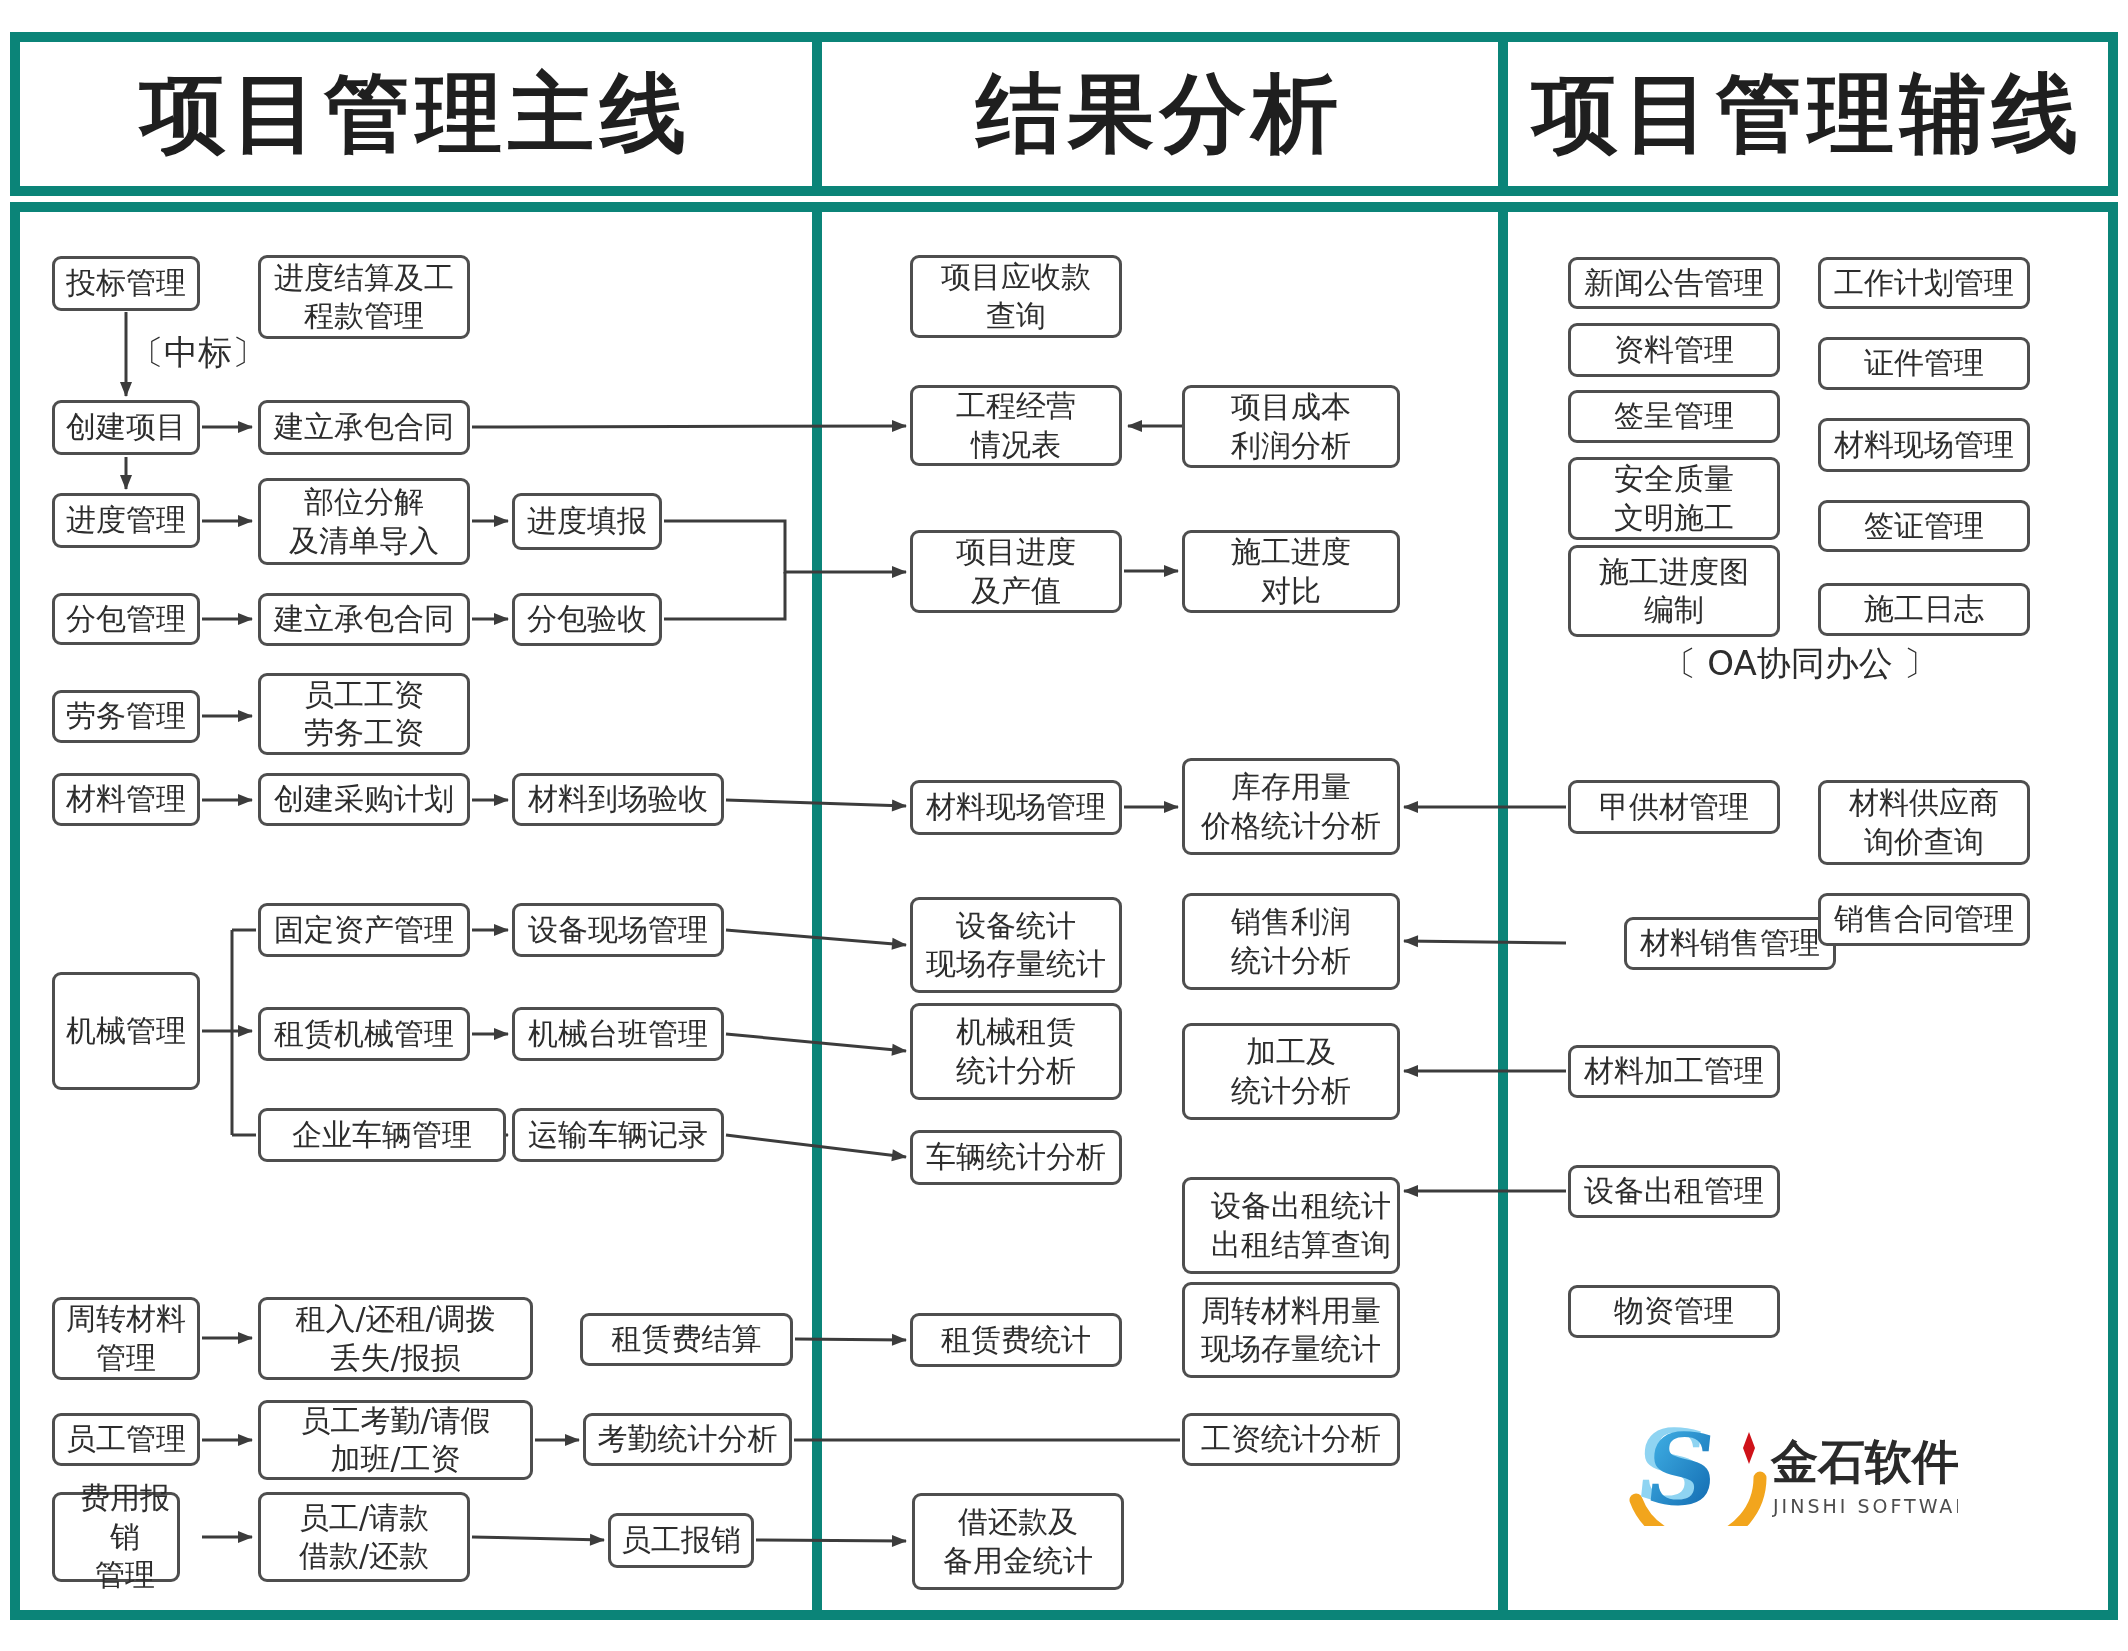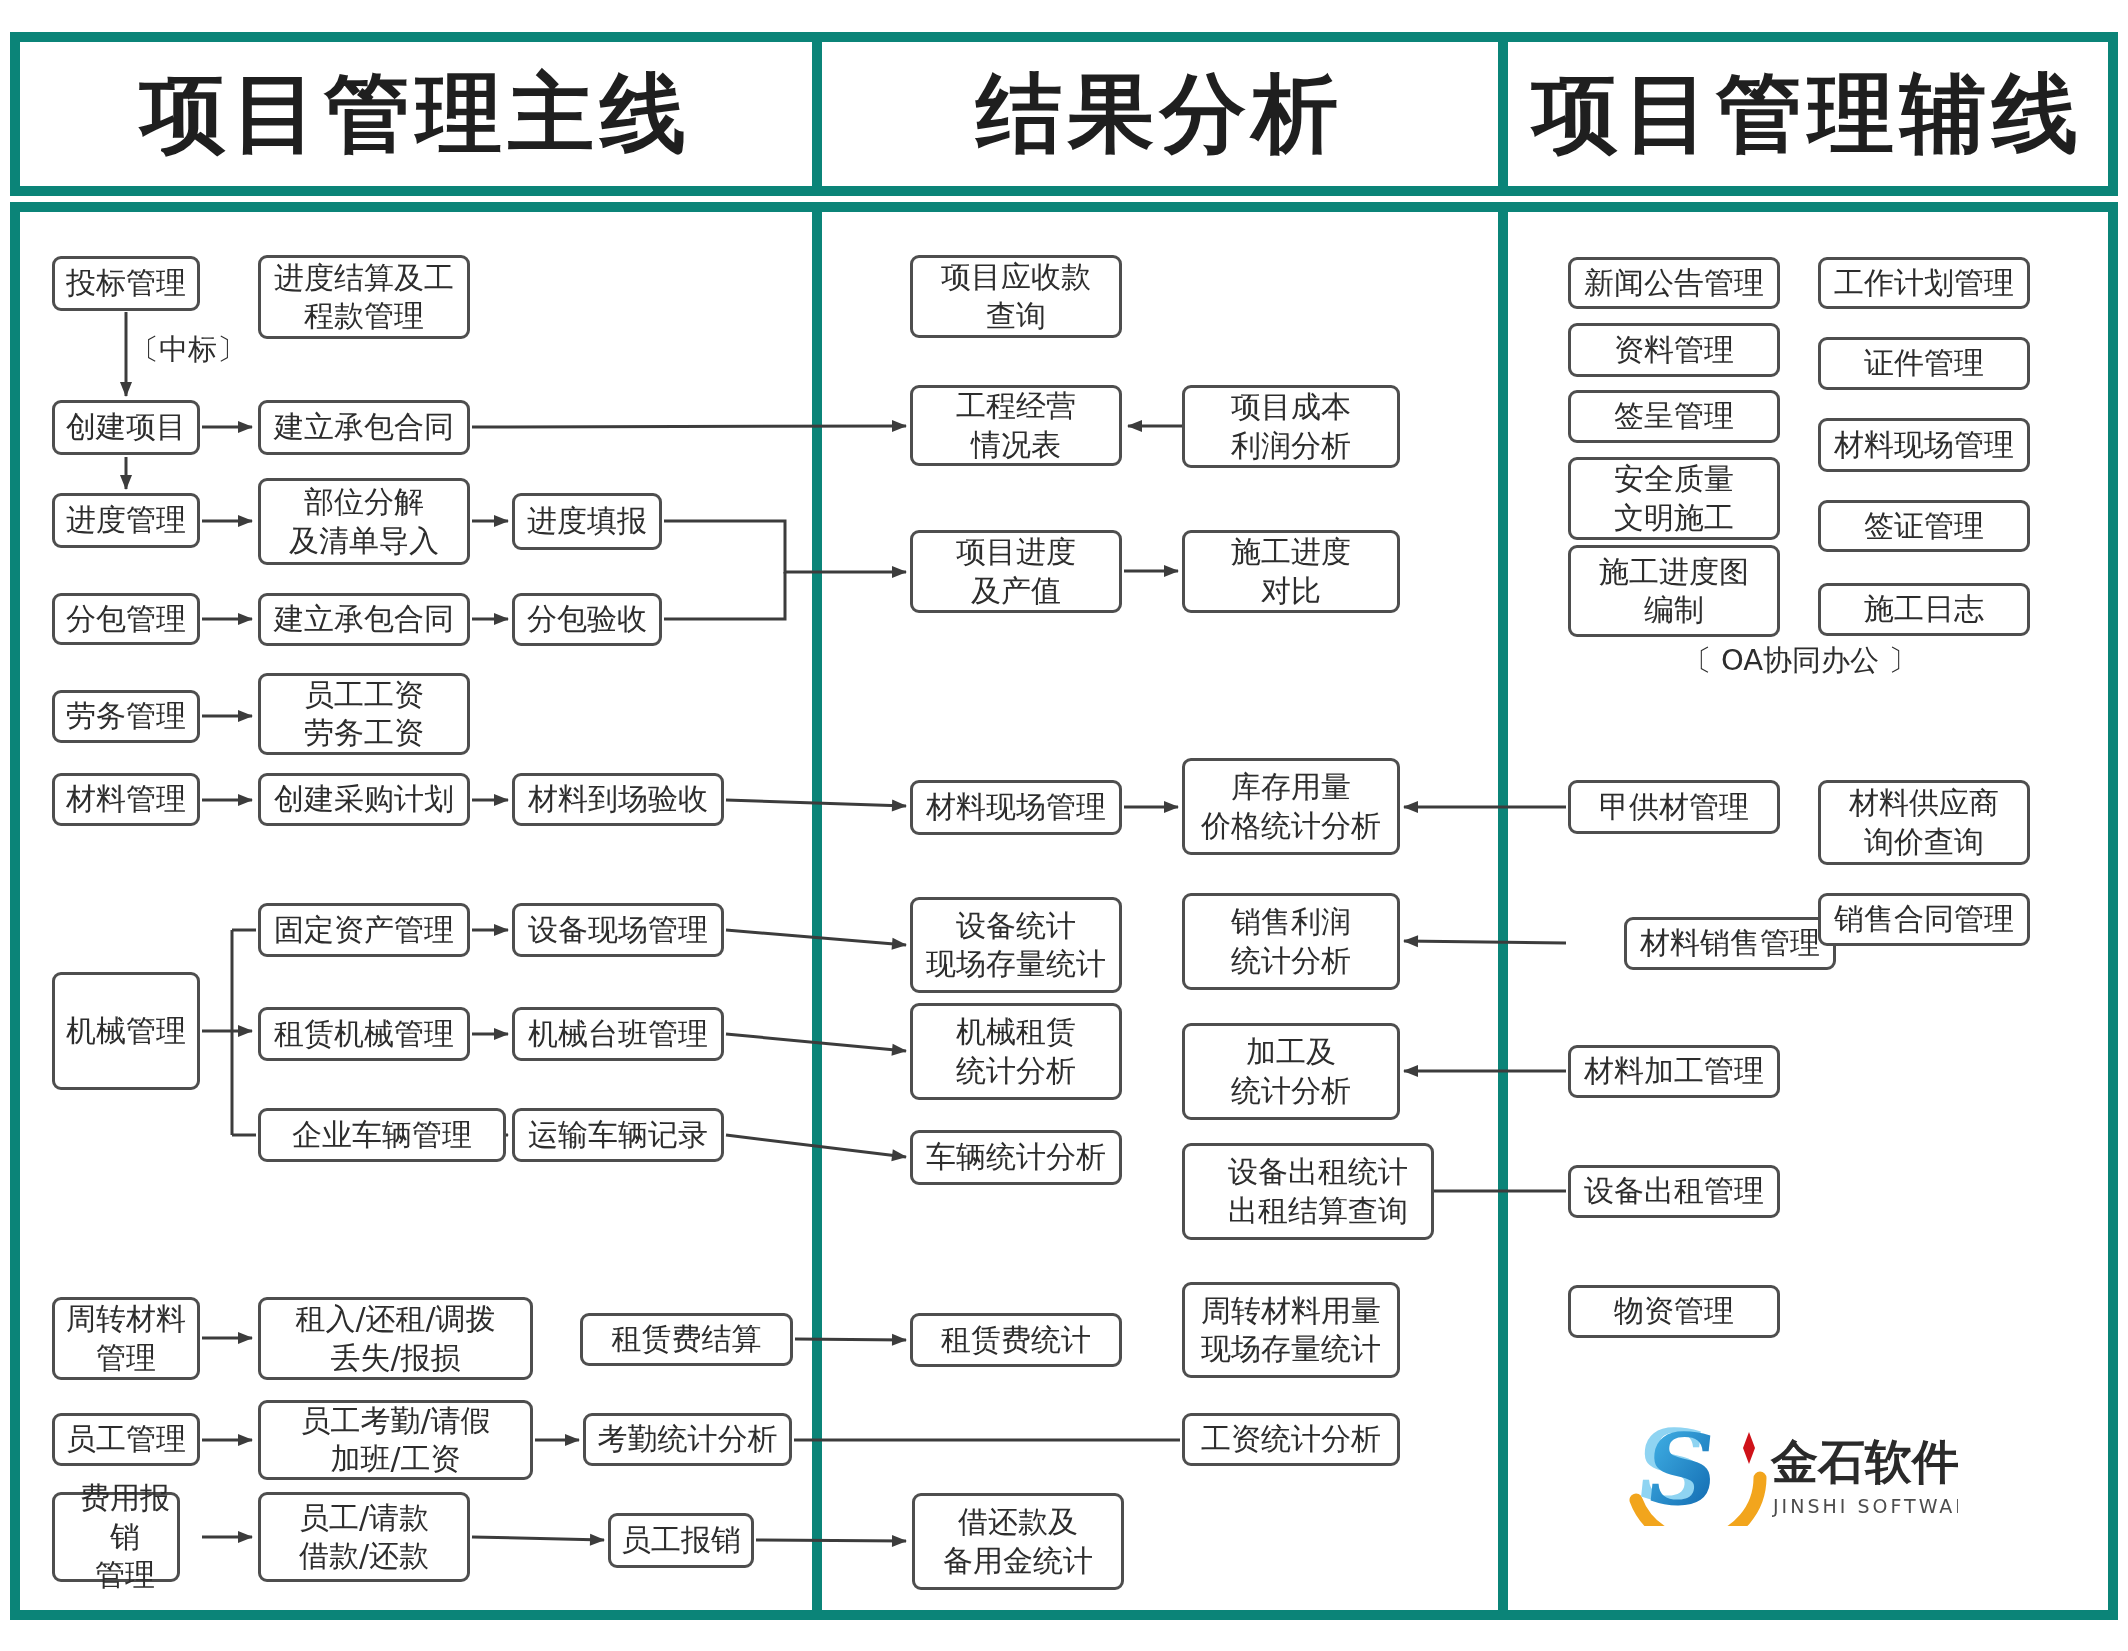--- a/index.html
+++ b/index.html
@@ -5,21 +5,21 @@
   html,body{margin:0;padding:0;background:#ffffff;}
   body{width:2128px;height:1651px;font-family:"DejaVu Sans","Liberation Sans",sans-serif;}
   #stage{position:relative;width:2128px;height:1651px;background:#fff;overflow:hidden;}
   .panel{position:absolute;box-sizing:border-box;border:10px solid #0b8478;background:#fff;}
   .hdr{display:flex;align-items:center;justify-content:center;}
   .hdr span{font-family:"DejaVu Serif","Liberation Serif",serif;font-weight:bold;font-size:86px;color:#1f1f1f;letter-spacing:6px;white-space:nowrap;}
   #wires{position:absolute;left:0;top:0;width:2128px;height:1651px;pointer-events:none;}
   .node{position:absolute;box-sizing:border-box;border:3px solid #4e4e4e;border-radius:9px;background:#fff;
         display:flex;align-items:center;justify-content:center;text-align:center;
         font-size:30px;line-height:1.28;color:#2d2d2d;white-space:pre-line;padding:1px 2px;}
-  .float-label{position:absolute;font-size:29px;color:#2d2d2d;white-space:nowrap;}
+  .float-label{position:absolute;font-size:34px;color:#2d2d2d;white-space:nowrap;}
   .centered{text-align:center;}
   #logo{position:absolute;left:1628px;top:1416px;width:330px;height:110px;}
 </style>
 </head>
 <body>
 
 <div id="stage">
 
   <div class="panel hdr" style="left:10px;top:32px;width:812px;height:164px;">
     <span>项目管理主线</span>
@@ -154,21 +154,21 @@
 价格统计分析</div>
     <div class="node" style="left: 910px; top: 897px; width: 212px; height: 96px;">设备统计
 现场存量统计</div>
     <div class="node" style="left: 1182px; top: 893px; width: 218px; height: 97px;">销售利润
 统计分析</div>
     <div class="node" style="left: 910px; top: 1003px; width: 212px; height: 97px;">机械租赁
 统计分析</div>
     <div class="node" style="left: 1182px; top: 1023px; width: 218px; height: 97px;">加工及
 统计分析</div>
     <div class="node" style="left: 910px; top: 1130px; width: 212px; height: 55px;">车辆统计分析</div>
-    <div class="node" style="left: 1182px; top: 1143px; width: 252px; height: 97px; padding-left: 22px;">设备出租统计
+    <div class="node" style="left: 1182px; top: 1177px; width: 218px; height: 97px; padding-left: 22px;">设备出租统计
 出租结算查询</div>
     <div class="node" style="left: 910px; top: 1313px; width: 212px; height: 54px;">租赁费统计</div>
     <div class="node" style="left: 1182px; top: 1282px; width: 218px; height: 96px;">周转材料用量
 现场存量统计</div>
     <div class="node" style="left: 1182px; top: 1413px; width: 218px; height: 53px;">工资统计分析</div>
     <div class="node" style="left: 912px; top: 1493px; width: 212px; height: 97px;">借还款及
 备用金统计</div>
     <div class="node" style="left: 1568px; top: 257px; width: 212px; height: 52px;">新闻公告管理</div>
     <div class="node" style="left: 1818px; top: 257px; width: 212px; height: 52px;">工作计划管理</div>
     <div class="node" style="left: 1568px; top: 323px; width: 212px; height: 54px;">资料管理</div>

